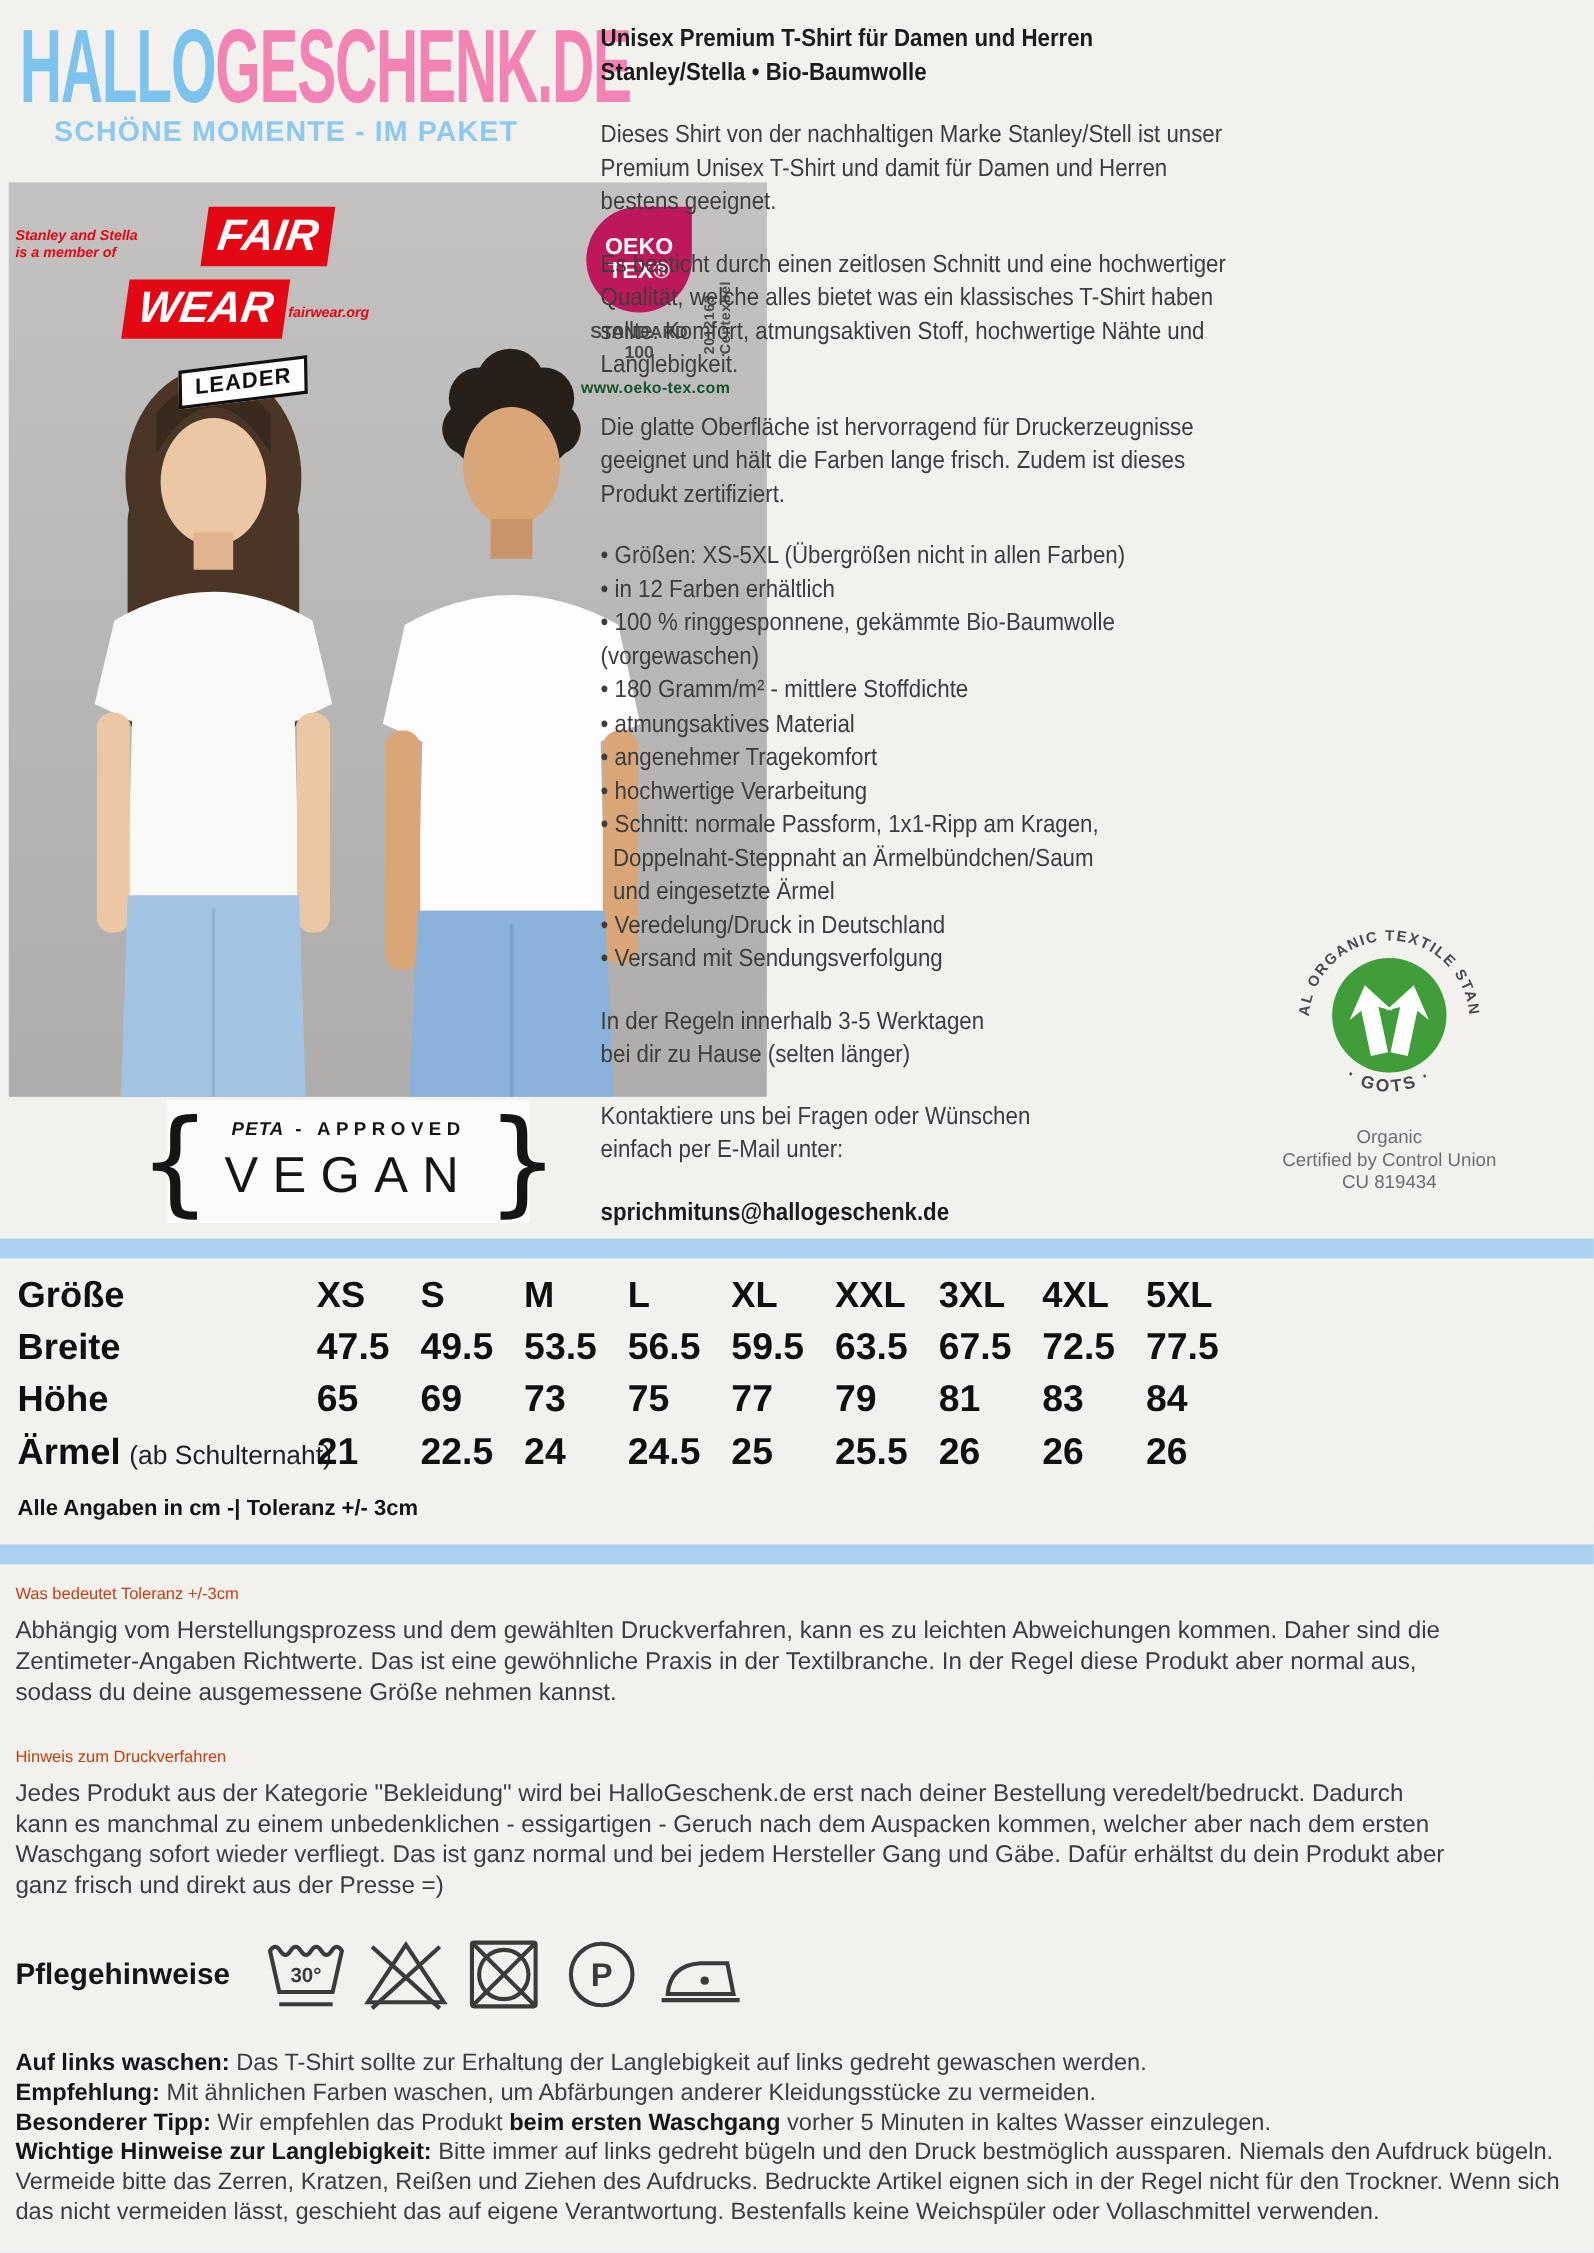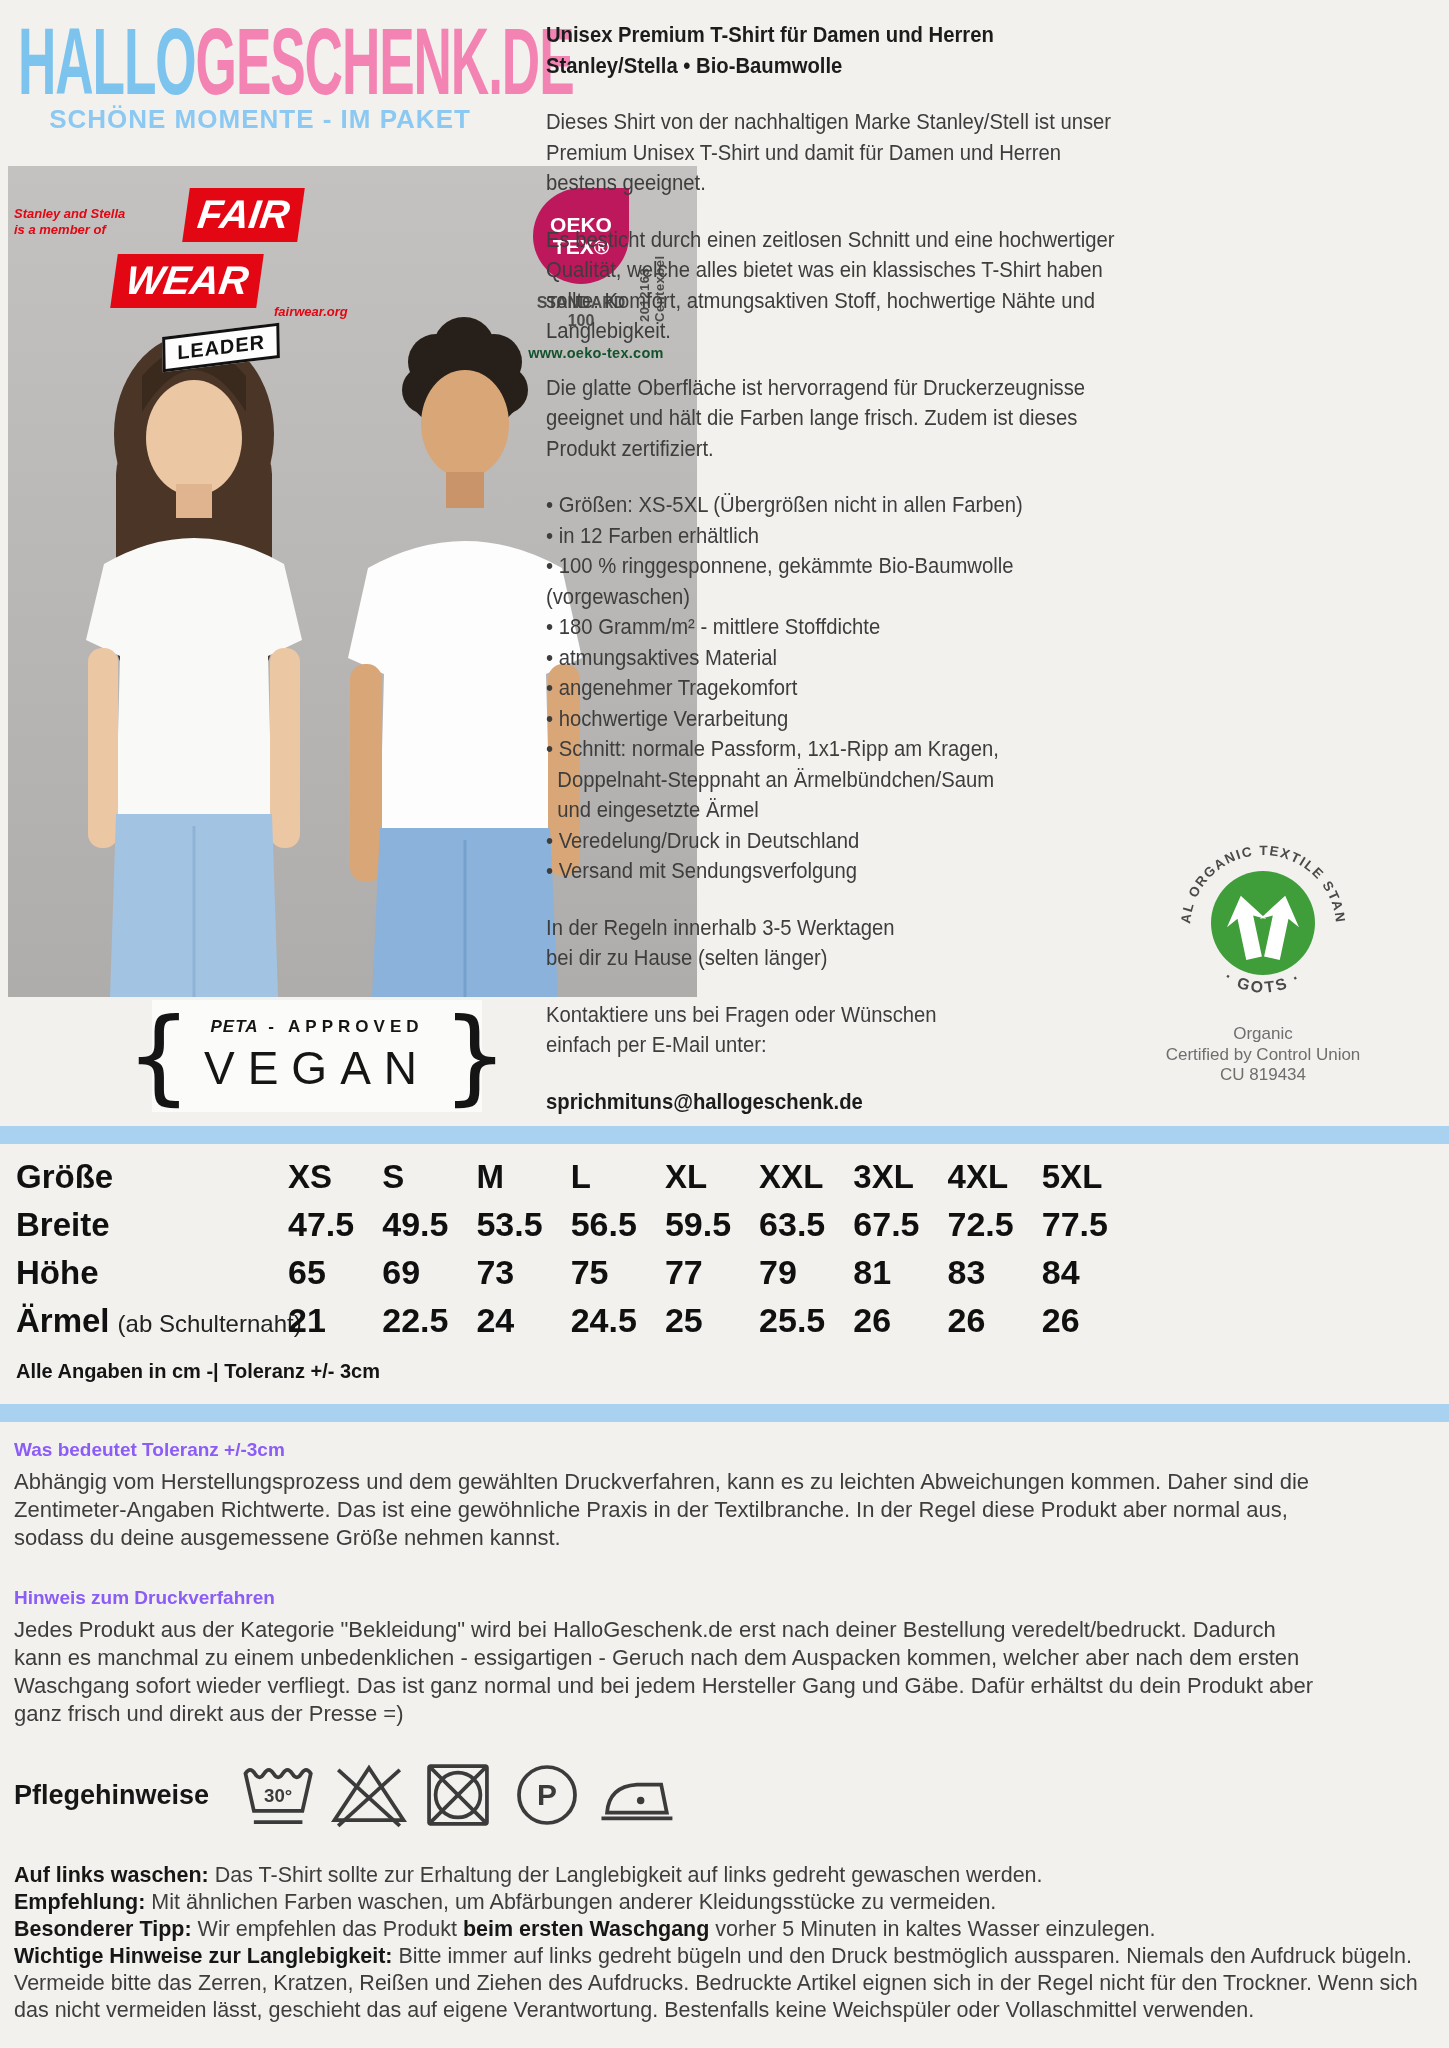--- a/index.html
+++ b/index.html
@@ -21,22 +21,22 @@
   .photo { position:absolute; left:8px; top:166px; width:689px; height:831px; background:#b5b4b2; }
   .photo svg.scene { position:absolute; left:0; top:0; }
   
   .fairwear { position:absolute; left:6px; top:16px; width:280px; height:220px; }
   .fw-member { position:absolute; left:0; top:24px; width:160px; 
                color:#e30613; font-weight:bold; font-style:italic; font-size:13px; line-height:1.25; }
   .fw-box { position:absolute; background:#e30613; color:#fff; font-weight:bold; font-style:italic;
             font-size:40px; line-height:1; padding:6px 12px 8px 12px; transform:skewX(-8deg); }
   .fw-fair { left:172px; top:6px; }
   .fw-wear { left:100px; top:72px; }
-  .fw-url { position:absolute; left:260px; top:94px; color:#e30613; font-weight:bold;
-            font-style:italic; font-size:13px;margin-top:28px; }
+  .fw-url { position:absolute; left:248px; top:94px; color:#e30613; font-weight:bold;
+            font-style:italic; font-size:13px; }
   .fw-leader { position:absolute; left:148px; top:148px; background:#fdfdfd; border:3px solid #111;
                color:#111; font-weight:bold; font-size:20px; letter-spacing:1px;
                padding:3px 12px; transform:rotate(-7deg) skewX(-6deg); }
   
   .oeko { position:absolute; right:26px; top:22px; width:150px; }
   .oeko-leaf { width:96px; height:96px; margin-left:12px; background:#be185d;
                border-radius:50% 0 50% 50%;
                display:flex; flex-direction:column; align-items:center; justify-content:center;
                color:#fff; font-weight:bold; font-size:21px; line-height:1.05; }
   .oeko-standard { width:120px; text-align:center; margin-top:10px; color:#4c4c4c;
@@ -75,21 +75,21 @@
   .stable { position:absolute; left:16px; top:1158px; width:1120px; }
   .trow { display:grid; grid-template-columns:272px repeat(9,1fr); align-items:baseline; margin-bottom:9px; }
   .tlabel { font-weight:bold; font-size:33px; color:#101010; white-space:nowrap; }
   .tsuffix { font-weight:normal; font-size:24px; margin-left:8px; color:#222; }
   .tval { font-weight:bold; font-size:34px; color:#101010; }
   .trow.hdr .tval { font-size:33px; }
   .tfoot { position:absolute; left:16px; top:1360px; width:1120px; text-align:left;
            font-weight:bold; font-size:20px; color:#141414; }
   
   .sect { position:absolute; left:14px; width:1423px; font-size:22px; line-height:28px; color:#3d3d3d; }
-  .sect h3 { font-size:19px; color:#8b5cf6; margin-bottom:4px; font-weight:bold; }
+  .sect h3 { font-size:15px; color:#c2410c; margin-bottom:4px; font-weight:normal; }
   .tol { top:1436px; } .prt { top:1584px; }
   .pflege { position:absolute; left:14px; top:1756px; display:flex; align-items:center; gap:5px; }
   .pflege .care-title { font-weight:bold; font-size:27px; color:#161616; margin-right:24px; }
   .care-icon svg { display:block; }
   .notes { position:absolute; left:14px; top:1862px; width:1423px; font-size:21.5px;
            line-height:27px; color:#3d3d3d; }
   .notes b { color:#161616; }
 </style>
 </head>
 <body>

